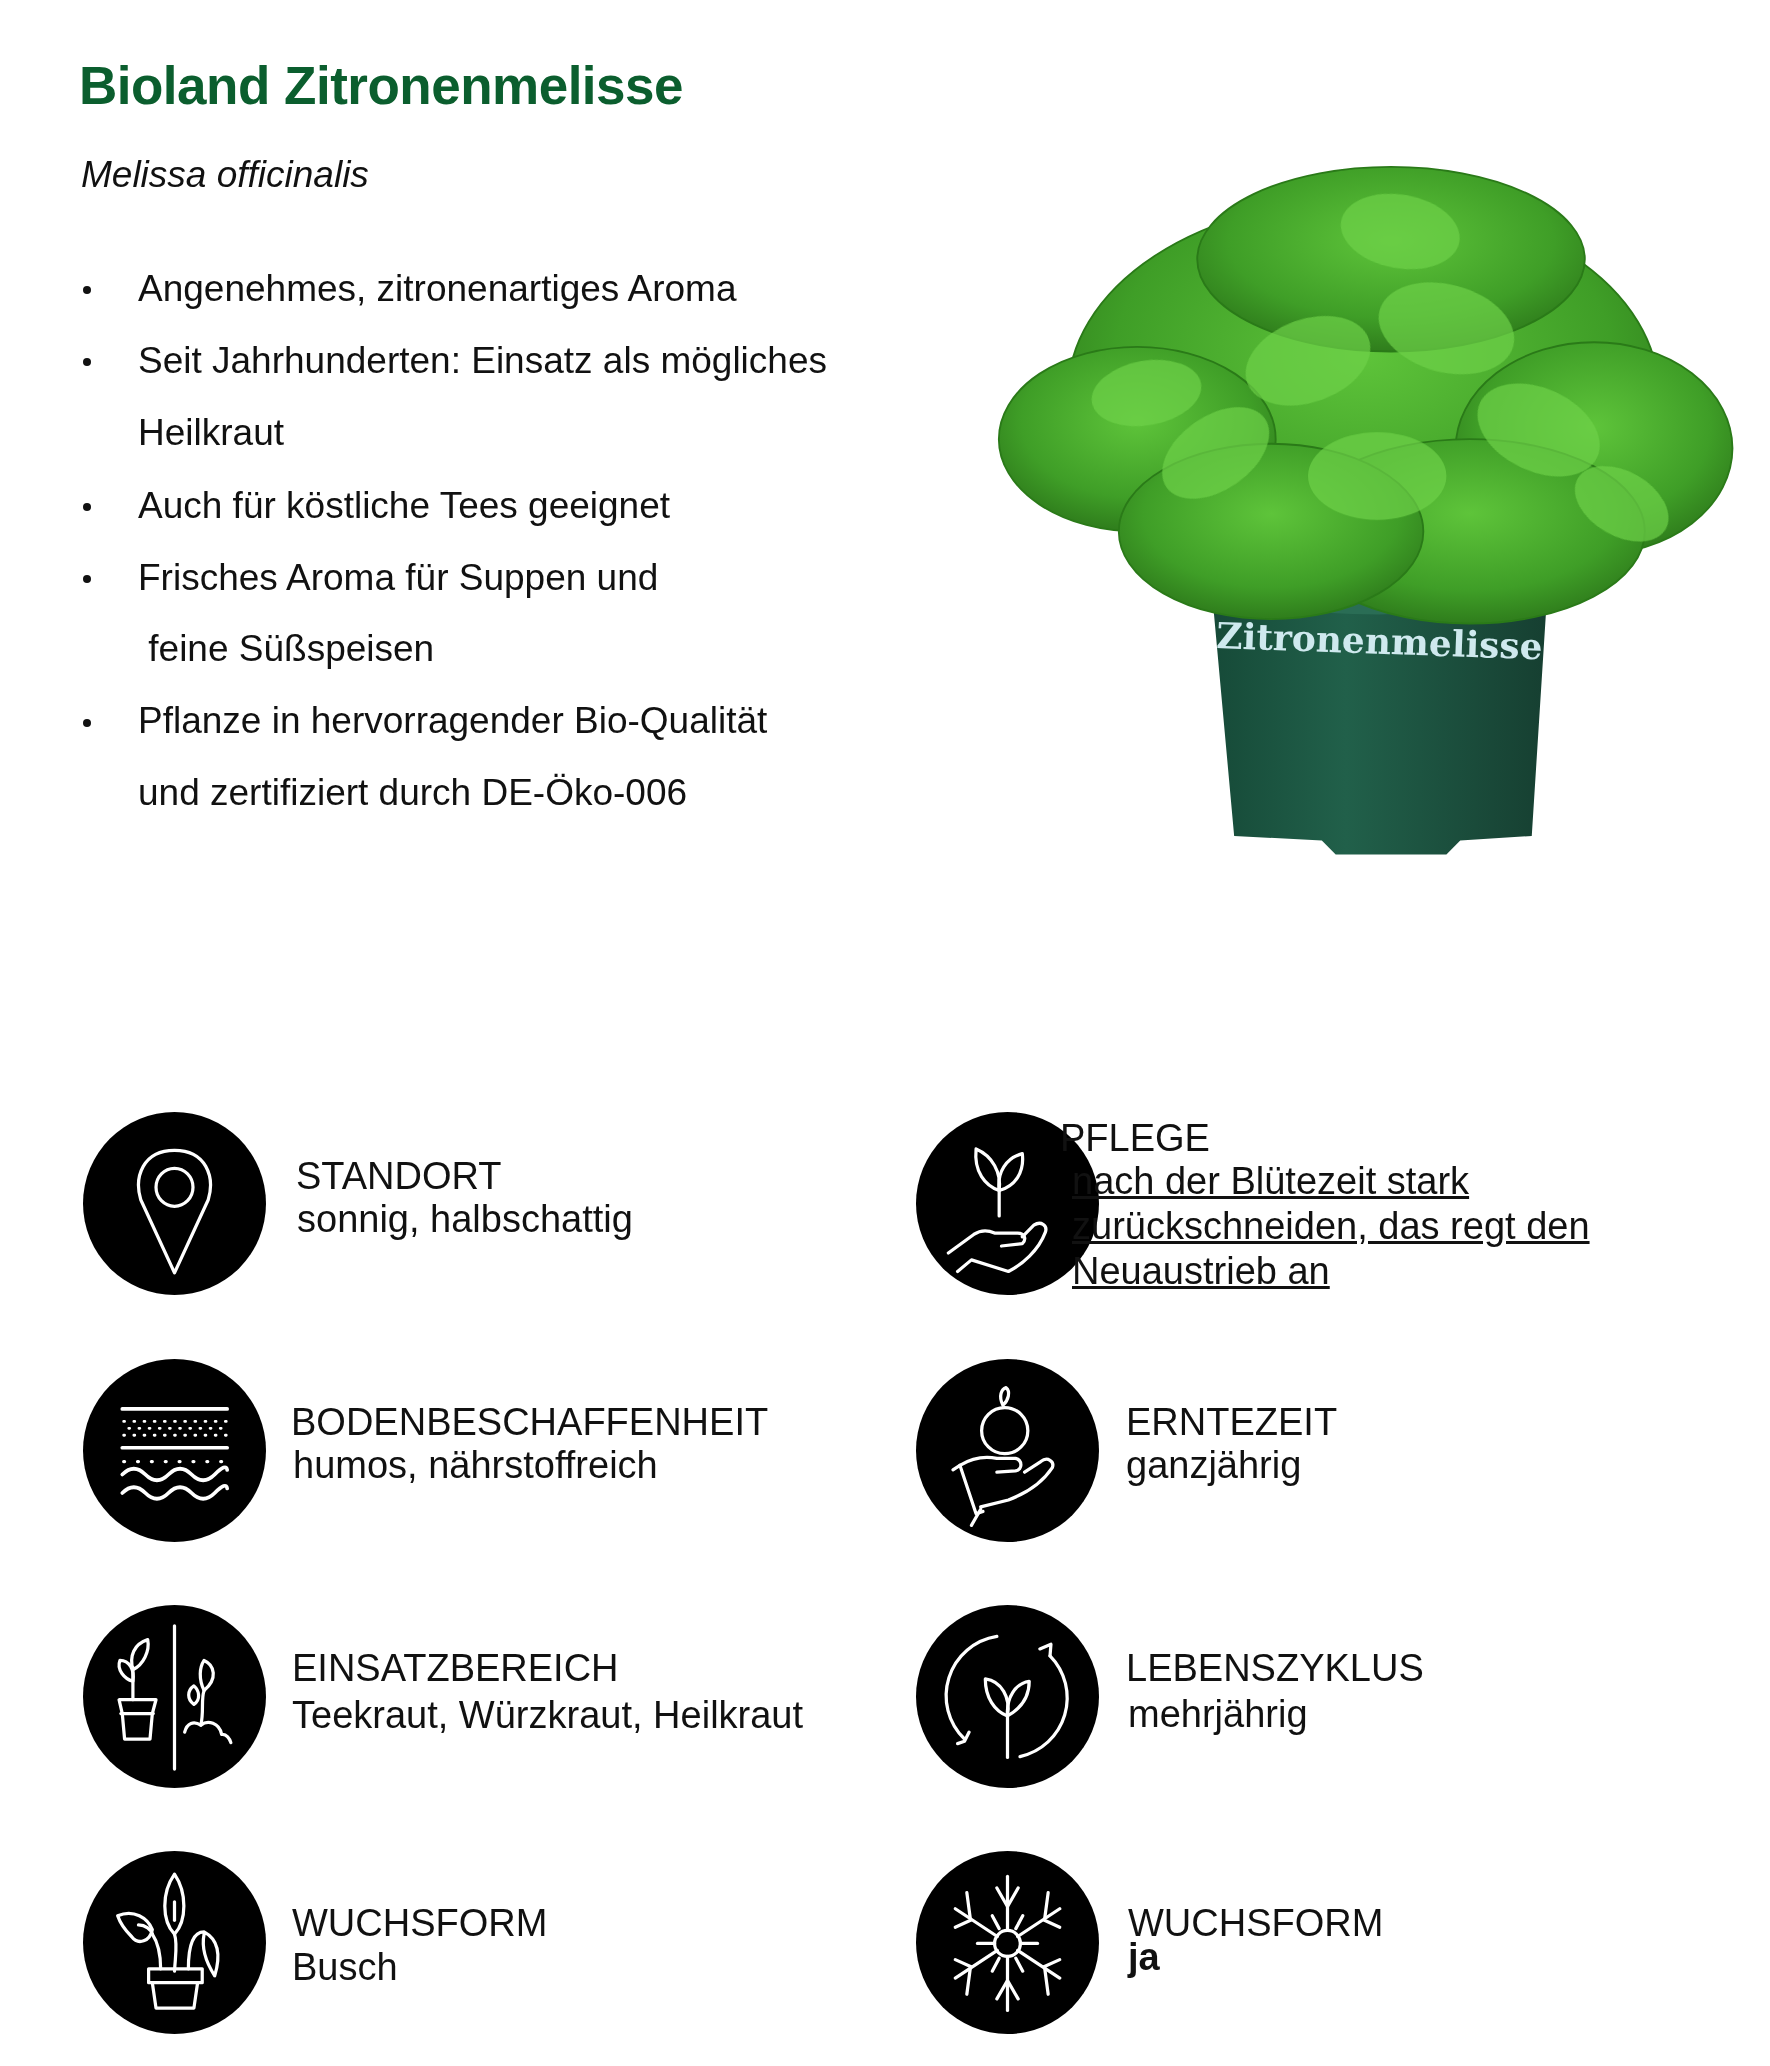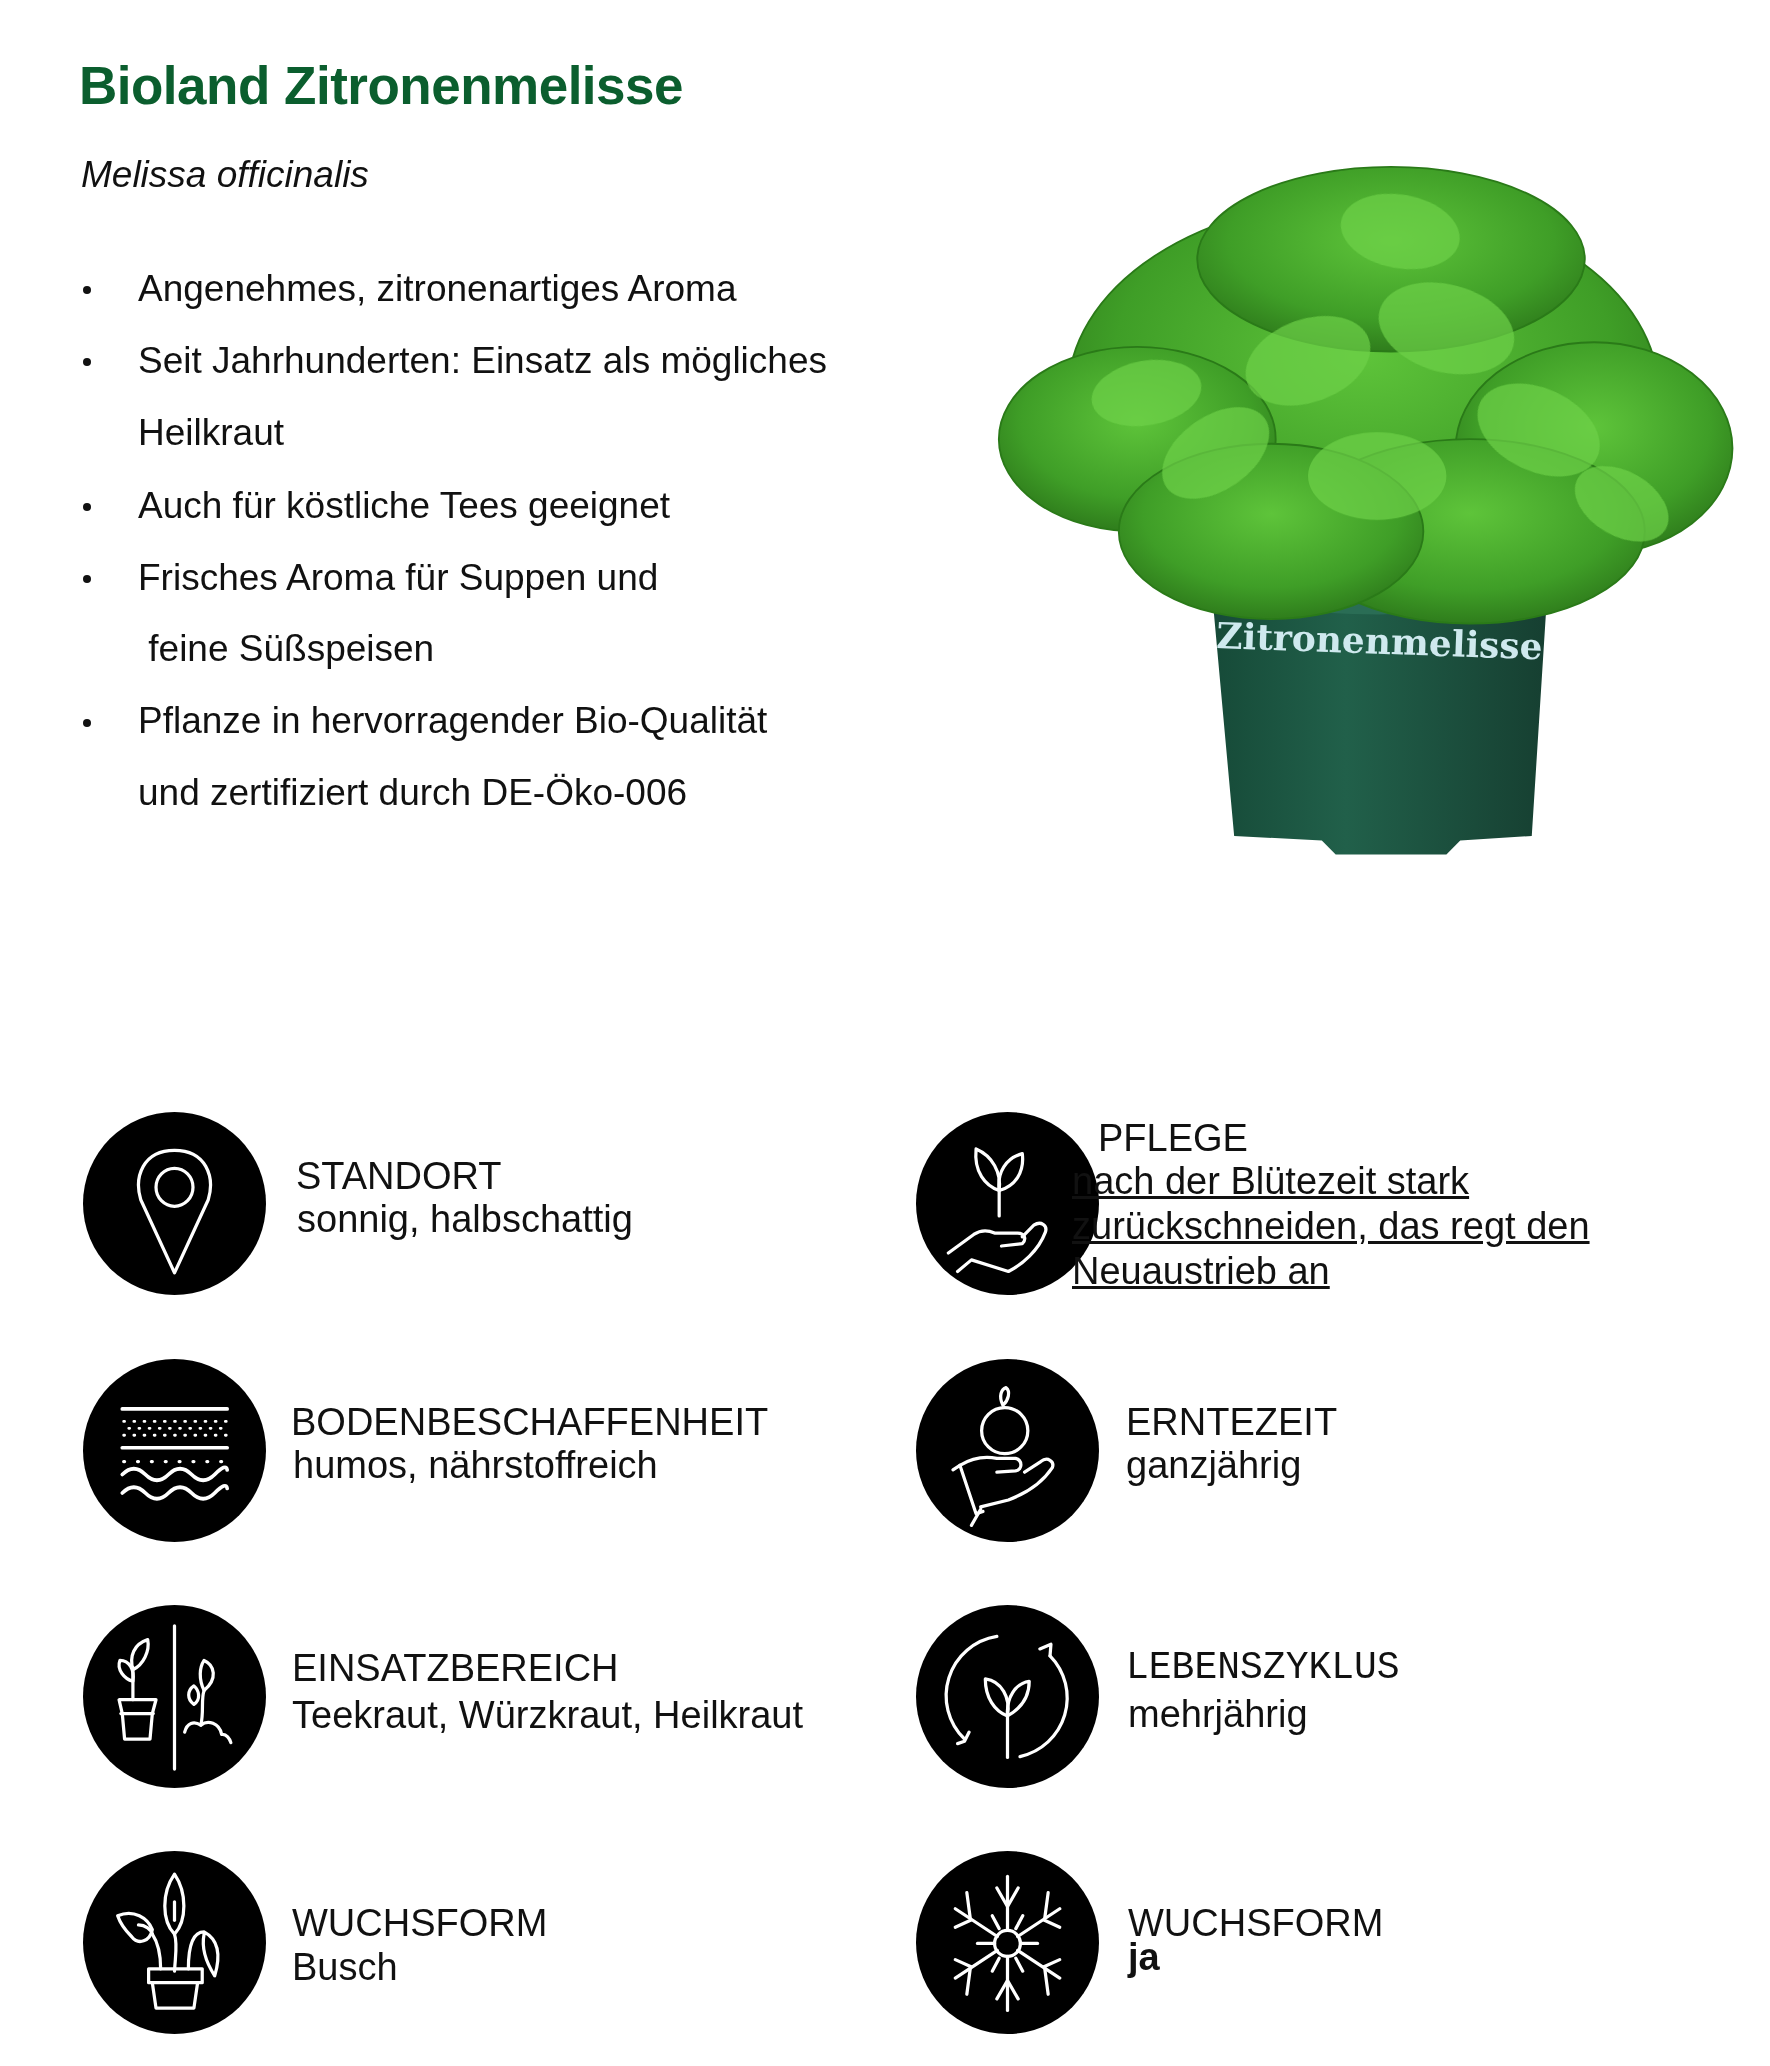--- a/index.html
+++ b/index.html
@@ -101,21 +101,21 @@
 <div class="feat">
   <div class="circle" style="left:916px; top:1112px;">
     <svg viewBox="0 0 396 396" fill="none" stroke="#fff" stroke-width="7" stroke-linejoin="round" stroke-linecap="round">
       <path d="M180 225 L180 170"></path>
       <path d="M180 170 C150 160 125 130 130 80 C165 95 185 130 180 170 Z"></path>
       <path d="M180 170 C215 160 235 130 230 90 C195 100 175 130 180 170 Z"></path>
       <path d="M70 305 L125 265 C140 255 155 255 170 262 L220 262 C235 262 240 275 230 285 L185 290"></path>
       <path d="M90 345 L120 320 L200 345 C230 330 265 300 280 260 C285 245 270 235 255 245 L230 270"></path>
     </svg>
   </div>
-  <div class="flabel" style="left:1098px; top:1119px;">PFLEGE</div>
+  <div class="flabel" style="left:1060px; top:1119px;">PFLEGE</div>
   <div class="fvalue" style="left:1072px; top:1159px; width:600px;text-decoration:underline;">nach der Blütezeit stark zurückschneiden, das regt den Neuaustrieb an</div>
 </div>
 
 <div class="feat">
   <div class="circle" style="left:83px; top:1359px;">
     <svg viewBox="0 0 396 396" fill="none" stroke="#fff" stroke-width="8" stroke-linecap="round">
       <line x1="85" y1="108" x2="312" y2="108"></line>
       <g stroke-width="6" stroke-dasharray="2 20">
         <line x1="88" y1="135" x2="312" y2="135"></line>
         <line x1="99" y1="150" x2="312" y2="150"></line>
@@ -170,21 +170,21 @@
     <svg viewBox="0 0 396 396" fill="none" stroke="#fff" stroke-width="7" stroke-linejoin="round" stroke-linecap="round">
       <path d="M290 110 A130 130 0 0 1 225 328"></path>
       <path d="M105 290 A130 130 0 0 1 175 68"></path>
       <path d="M268 95 L292 85 L290 110"></path>
       <path d="M90 300 L105 295 L115 275"></path>
       <path d="M198 330 L198 240"></path>
       <path d="M198 240 C170 230 150 200 150 160 C185 165 205 200 198 240 Z"></path>
       <path d="M198 240 C225 225 245 200 245 165 C215 170 195 200 198 240 Z"></path>
     </svg>
   </div>
-  <div class="flabel" style="left:1126px; top:1649px;font-family:Liberation Mono, monospace;">LEBENSZYKLUS</div>
+  <div class="flabel" style="left:1126px; top:1649px;">LEBENSZYKLUS</div>
   <div class="fvalue" style="left:1128px; top:1692px; width:553px;">mehrjährig</div>
 </div>
 
 <div class="feat">
   <div class="circle" style="left:83px; top:1851px;">
     <svg viewBox="0 0 396 396" fill="none" stroke="#fff" stroke-width="7" stroke-linejoin="round" stroke-linecap="round">
       <path d="M198 50 C170 90 170 150 198 180 C225 150 225 90 198 50 Z"></path>
       <path d="M198 110 L198 150"></path>
       <path d="M198 180 C205 200 200 225 198 260"></path>
       <path d="M75 140 C110 125 140 145 150 170 C145 195 120 205 105 185 C90 170 80 155 75 140 Z"></path>

